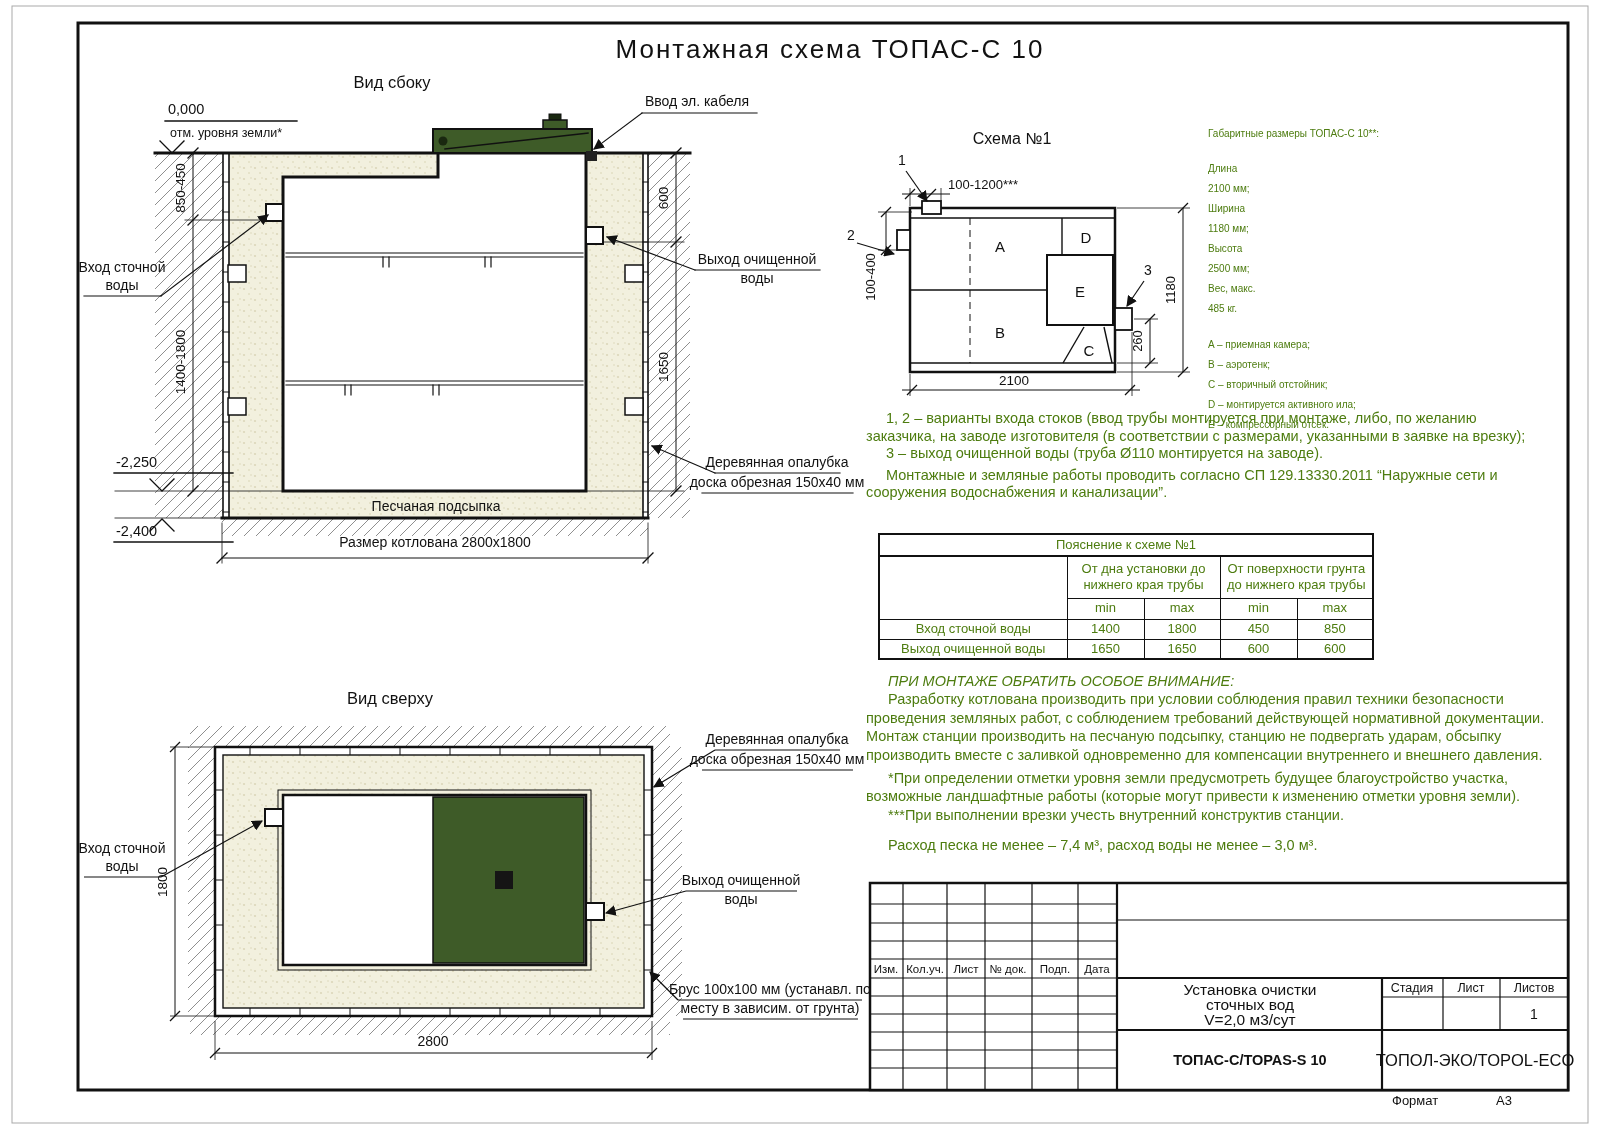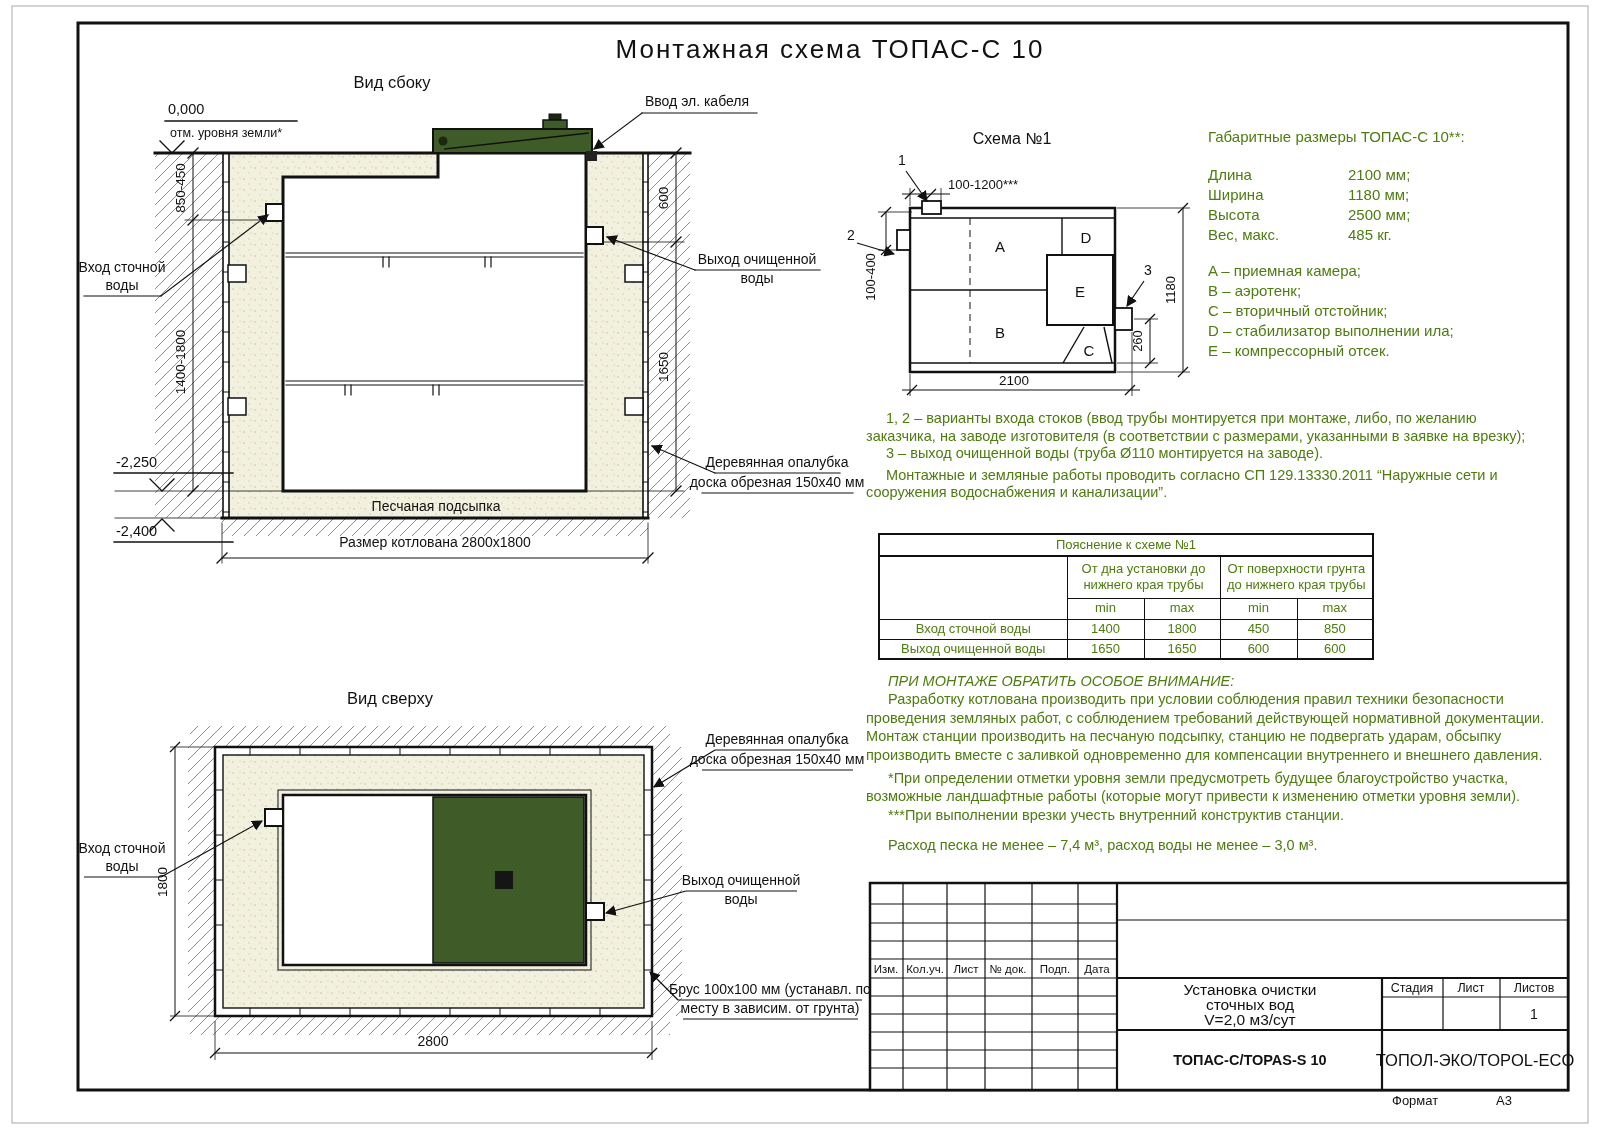--- a/index.html
+++ b/index.html
@@ -2,23 +2,23 @@
 <html><head>
 <meta charset="utf-8">
 <style>
   html,body{margin:0;padding:0;background:#fff;}
   .sheet{position:relative;width:1600px;height:1131px;background:#fff;
          font-family:"Liberation Sans",sans-serif;color:#4d7c0f;overflow:hidden;}
   .sheet svg{position:absolute;left:0;top:0;}
   svg text{font-family:"Liberation Sans",sans-serif;fill:#111;}
   .abs{position:absolute;}
   
-  .specs{left:1208px;top:128px;width:370px;font-size:15px;}
+  .specs{left:1208px;top:128px;width:370px;font-size:10px;}
   .specs .sp-title{margin:0 0 20px 0;}
-  .specs .sp-row{display:flex;line-height:20px;}
+  .specs .sp-row{display:flex;line-height:20px;flex-direction:column;}
   .specs .sp-label{width:140px;}
   .specs .legend{margin-top:16px;line-height:20px;}
   .notes{left:866px;top:410px;width:680px;font-size:14.5px;line-height:17.6px;}
   .notes p{margin:0;text-indent:20px;}
   .notes p.gap{margin-top:4px;}
   .attention{left:866px;top:672px;width:690px;font-size:14.5px;line-height:18.4px;}
   .attention div{text-indent:22px;}
   .attention .att-title{text-indent:22px;font-style:italic;}
   .attention .stars{margin-top:5px;}
   .attention .consumption{margin-top:12px;}
@@ -393,21 +393,21 @@
     <span>2500 мм;</span>
   </div>
   <div class="sp-row">
     <span class="sp-label">Вес, макс.</span>
     <span>485 кг.</span>
   </div>
   <div class="legend">
     <div>A – приемная камера;</div>
     <div>B – аэротенк;</div>
     <div>C – вторичный отстойник;</div>
-    <div>D – стабилизатор выполнении ила;</div>
+    <div>D – монтируется активного ила;</div>
     <div>E – компрессорный отсек.</div>
   </div>
 </div>
 
 <div class="abs notes">
   <p>1, 2 – варианты входа  стоков (ввод трубы монтируется при монтаже, либо, по желанию заказчика, на заводе изготовителя (в соответствии с размерами, указанными в заявке на врезку);</p>
   <p>3 – выход очищенной воды (труба Ø110 монтируется на заводе).</p>
   <p class="gap">Монтажные и земляные работы проводить согласно СП 129.13330.2011 “Наружные сети и сооружения водоснабжения и канализации”.</p>
 </div>
 

